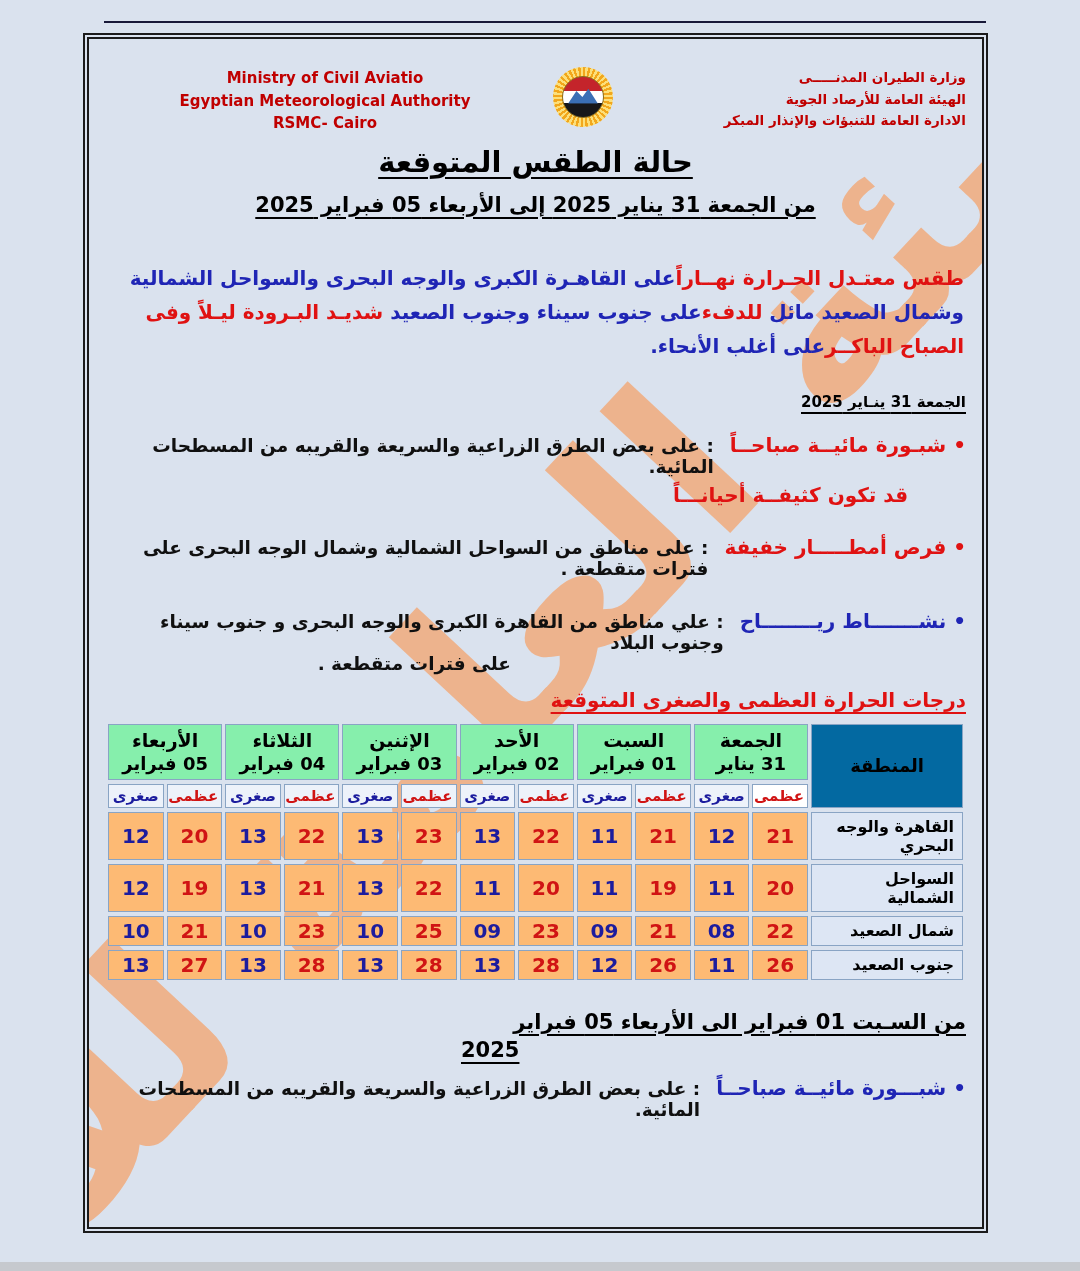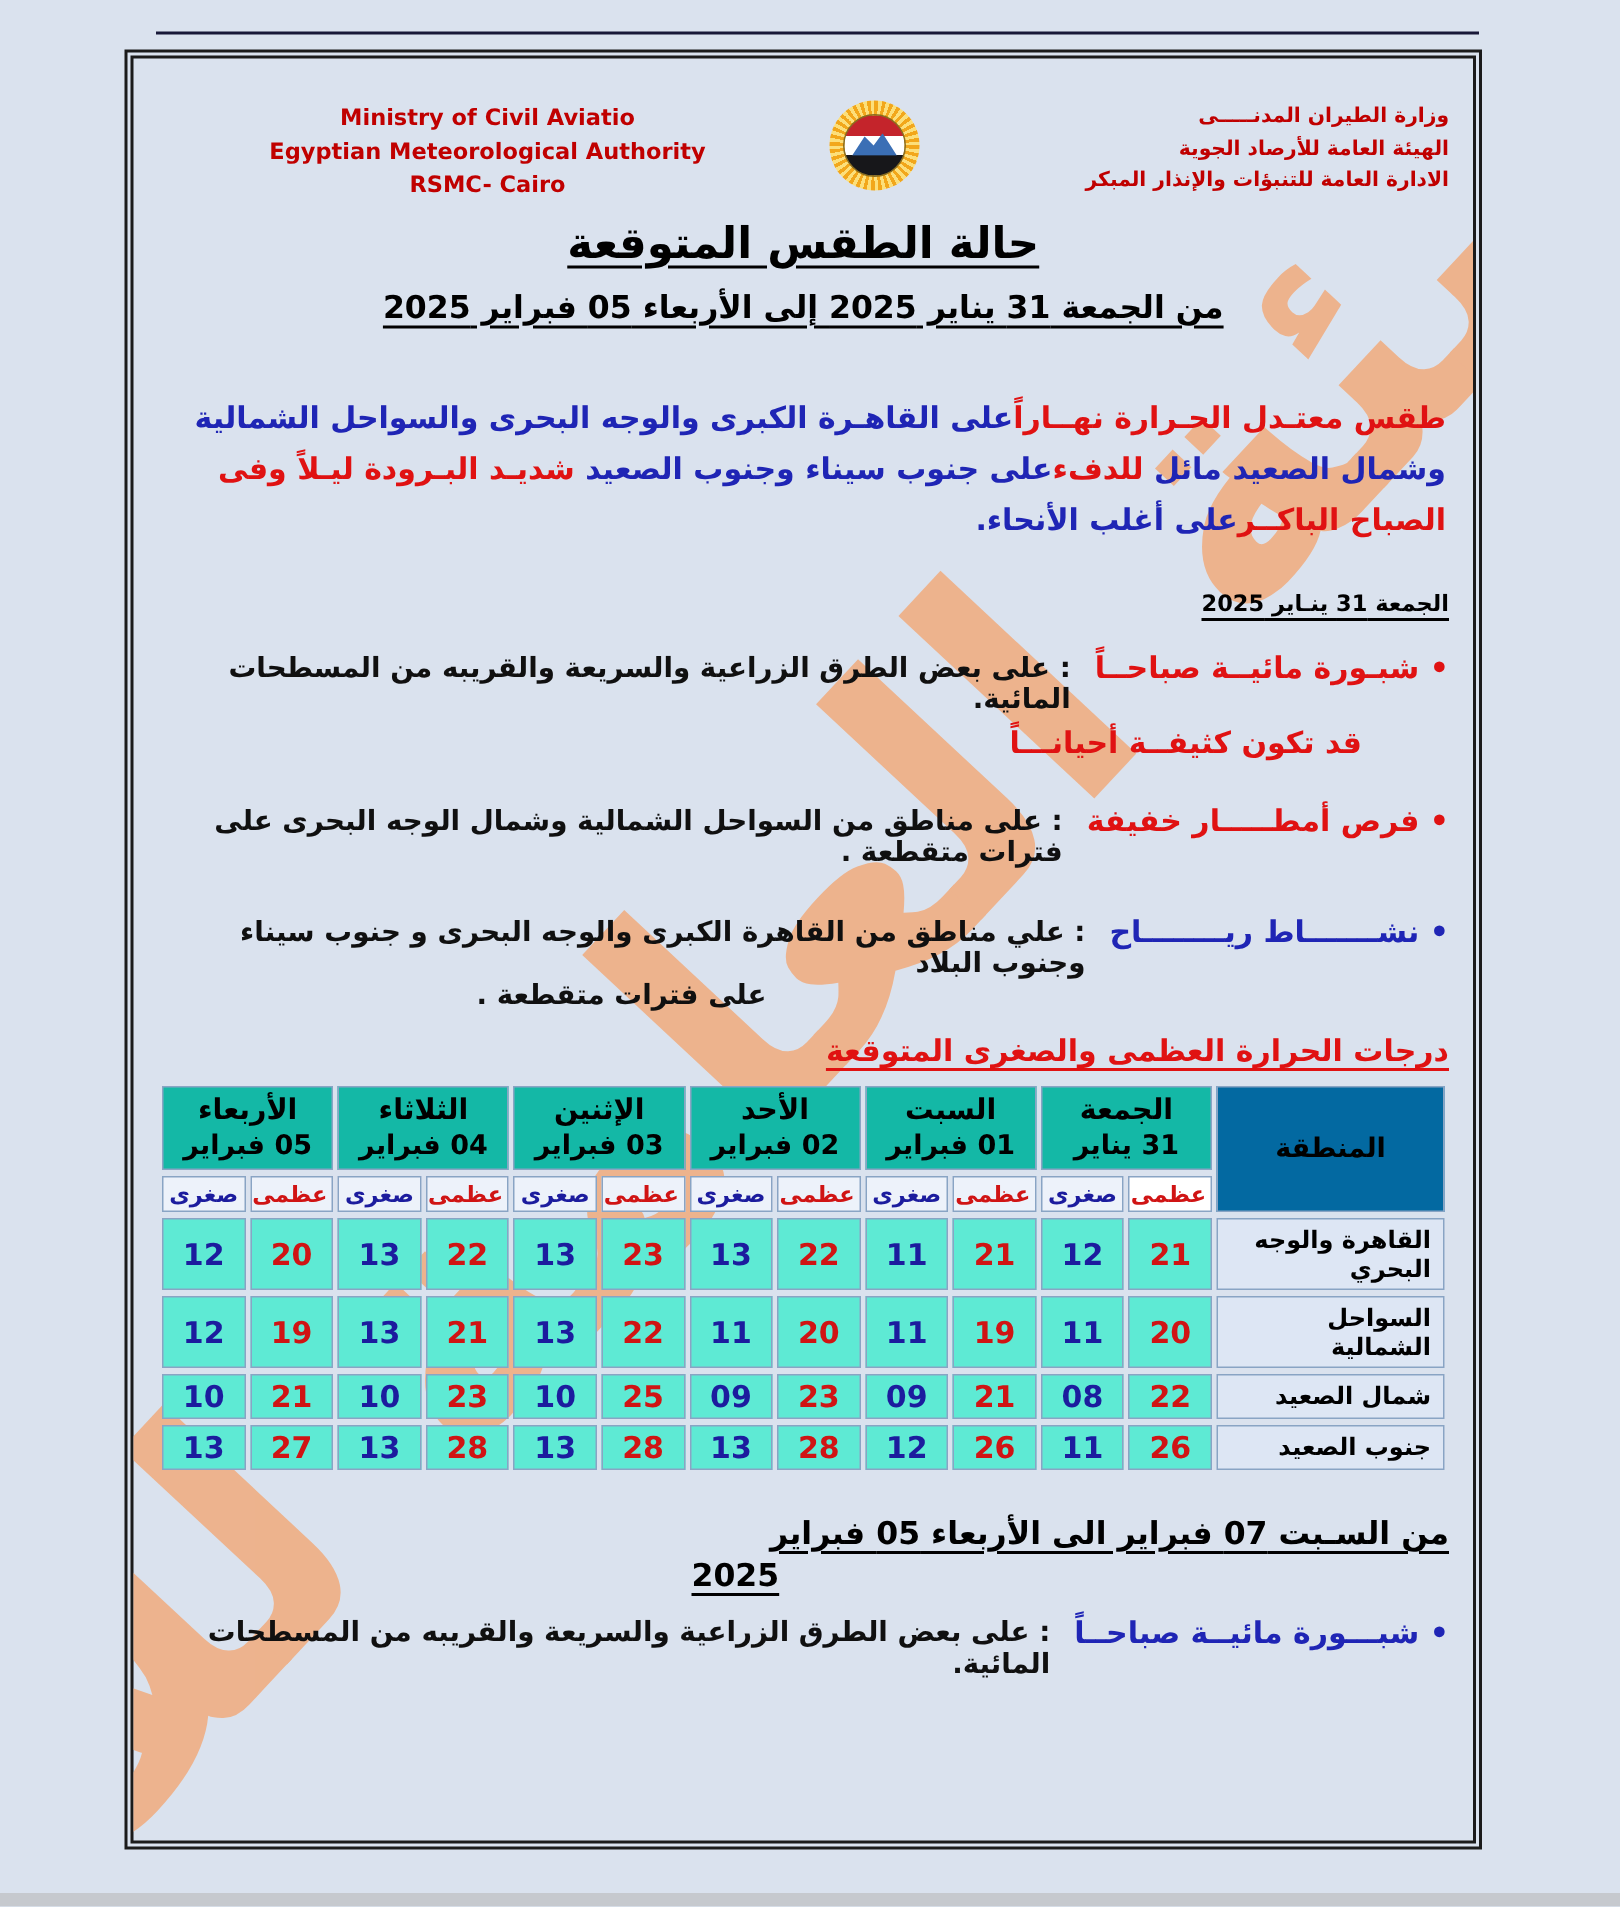--- a/index.html
+++ b/index.html
@@ -58,28 +58,28 @@
   .b1{margin-top:22px;}
   .b-extra{direction:rtl;padding-right:58px;font-size:20px;font-weight:bold;margin-top:6px;}
   .b2{margin-top:28px;}
   .b3{margin-top:30px;}
 
   .temps-head{margin-top:14px;direction:rtl;text-align:right;font-size:20px;font-weight:bold;color:#e01212;
     text-decoration:underline;text-underline-offset:5px;text-decoration-thickness:2px;}
 
   table.temps{width:100%;margin-top:8px;border-collapse:separate;border-spacing:3px 4px;table-layout:fixed;}
   table.temps th,table.temps td{border:1px solid #89a4c4;font-weight:bold;box-sizing:border-box;}
-  .day-h{background:#14b8a6;color:#000;font-size:19px;line-height:1.3;padding:3px 0;}
+  .day-h{background:#86efac;color:#000;font-size:19px;line-height:1.3;padding:3px 0;}
   .day-h .d2{font-size:18px;}
   .region-h{background:#0369a1;color:#000;font-size:18px;}
   .sub-h{background:#edf2fa;font-size:15px;padding:2px 3px;}
   .sub-h.maxc{color:#d01414;}
   .sub-h.minc{color:#1c1c9e;}
   .sub-h.white{background:#ffffff;}
-  td.val{background:#5eead4;font-size:20px;text-align:center;padding:2px 0;}
+  td.val{background:#fdba74;font-size:20px;text-align:center;padding:2px 0;}
   td.maxv{color:#d01414;}
   td.minv{color:#1c1c9e;}
   th.region{background:#dde6f4;color:#000;font-size:16px;text-align:right;padding:4px 8px 4px 2px;}
 
   .sec2{margin-top:26px;width:505px;margin-left:auto;font-size:21px;font-weight:bold;color:#000;}
   .sec2 .l1{direction:rtl;text-align:right;text-decoration:underline;text-underline-offset:5px;text-decoration-thickness:2px;}
   .sec2 .l2{text-align:left;margin-top:4px;text-decoration:underline;text-underline-offset:5px;text-decoration-thickness:2px;}
   .b4{margin-top:14px;}
 
   .footer{margin-top:104px;text-align:center;font-weight:bold;font-size:19px;line-height:1.75;}
@@ -258,21 +258,21 @@
           <td class="val minv">13</td>
           <td class="val maxv">28</td>
           <td class="val minv">13</td>
           <td class="val maxv">27</td>
           <td class="val minv">13</td>
         </tr>
       </tbody>
     </table>
 
     <div class="sec2">
-      <div class="l1">من السـبت 07 فبراير الى الأربعاء 05 فبراير</div>
+      <div class="l1">من السـبت 01 فبراير الى الأربعاء 05 فبراير</div>
       <div class="l2">2025</div>
     </div>
 
     <div class="bullet b4">
       <span class="lbl blue">شبـــورة مائيــة صباحــاً</span>
       <span class="txt">: على بعض الطرق الزراعية والسريعة والقريبه من المسطحات المائية.</span>
     </div>
 
     <div class="footer">
       <div class="f-red">"يتم تحديث التنبـؤ يوميا"</div>

